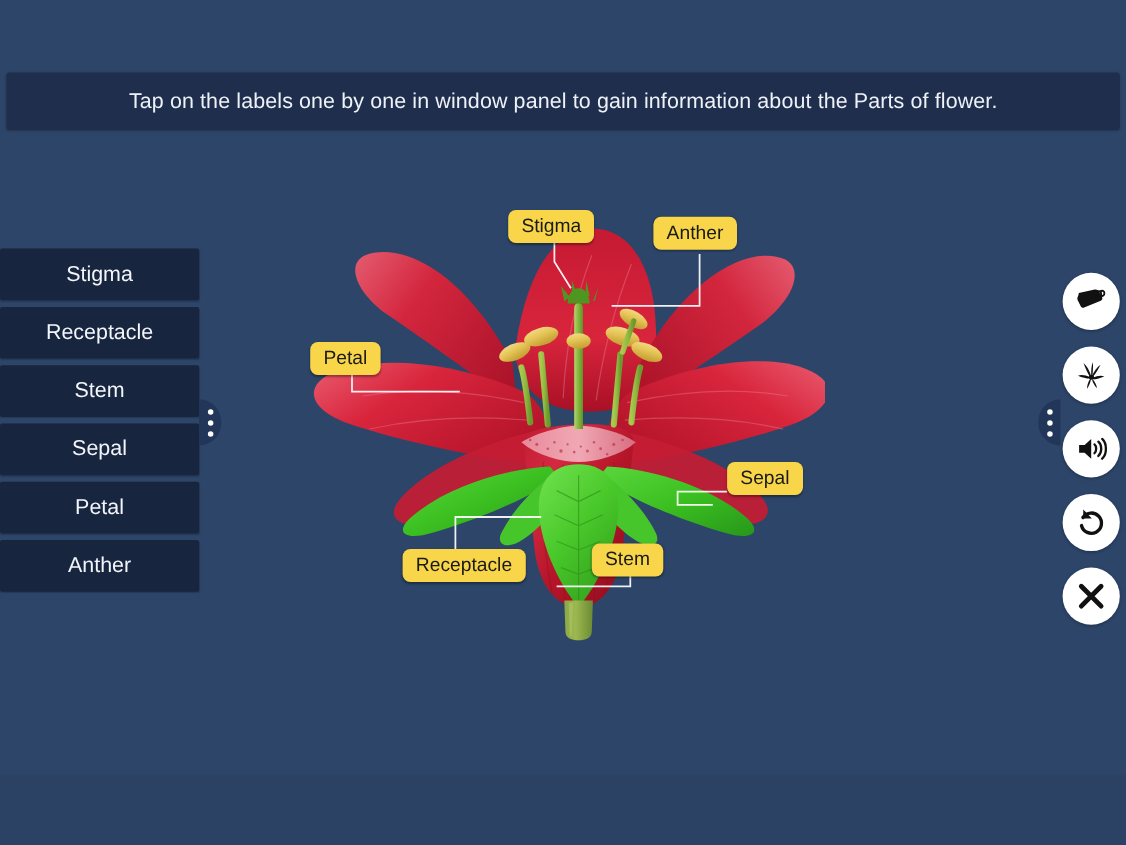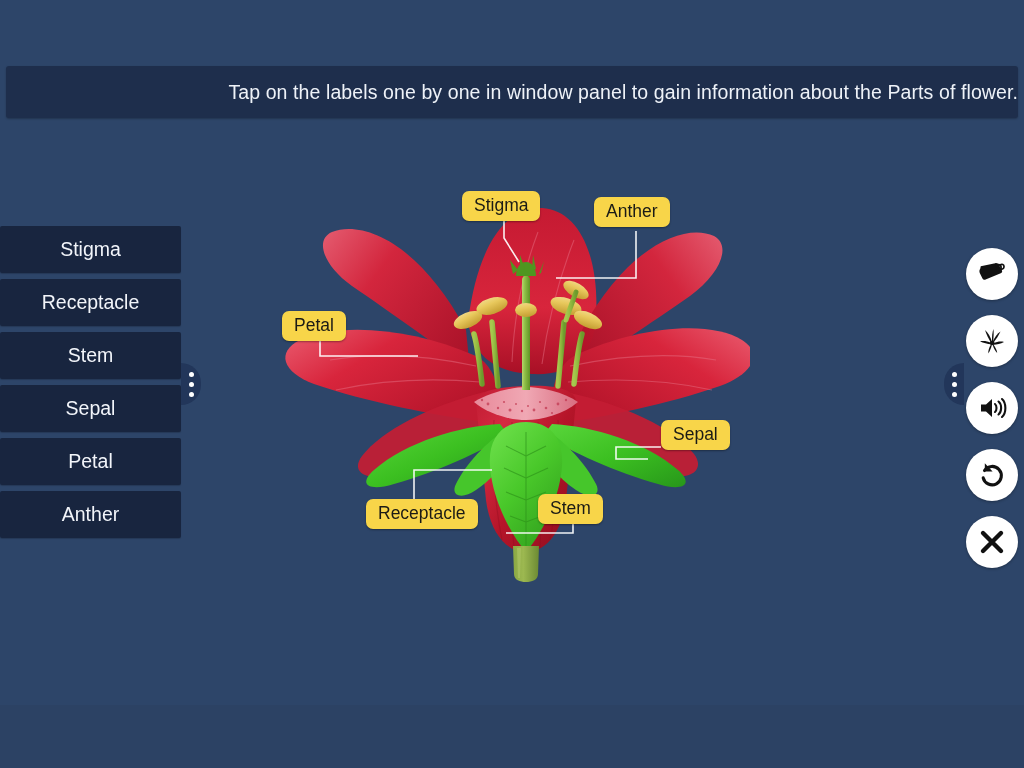--- a/index.html
+++ b/index.html
@@ -35,21 +35,21 @@
   #banner {
     position: absolute;
     left: 6px;
     top: 66px;
     width: 1012px;
     height: 52px;
     background: #1e2e4c;
     border-radius: 3px;
     display: flex;
     align-items: center;
-    justify-content: flex-end;
+    justify-content: center;
     box-shadow: 0 1px 2px rgba(0,0,0,.25);
   }
   #banner-text {
     color: #eef2f8;
     font-size: 19.5px;
     letter-spacing: .1px;
     white-space: nowrap;
   }
 
   

